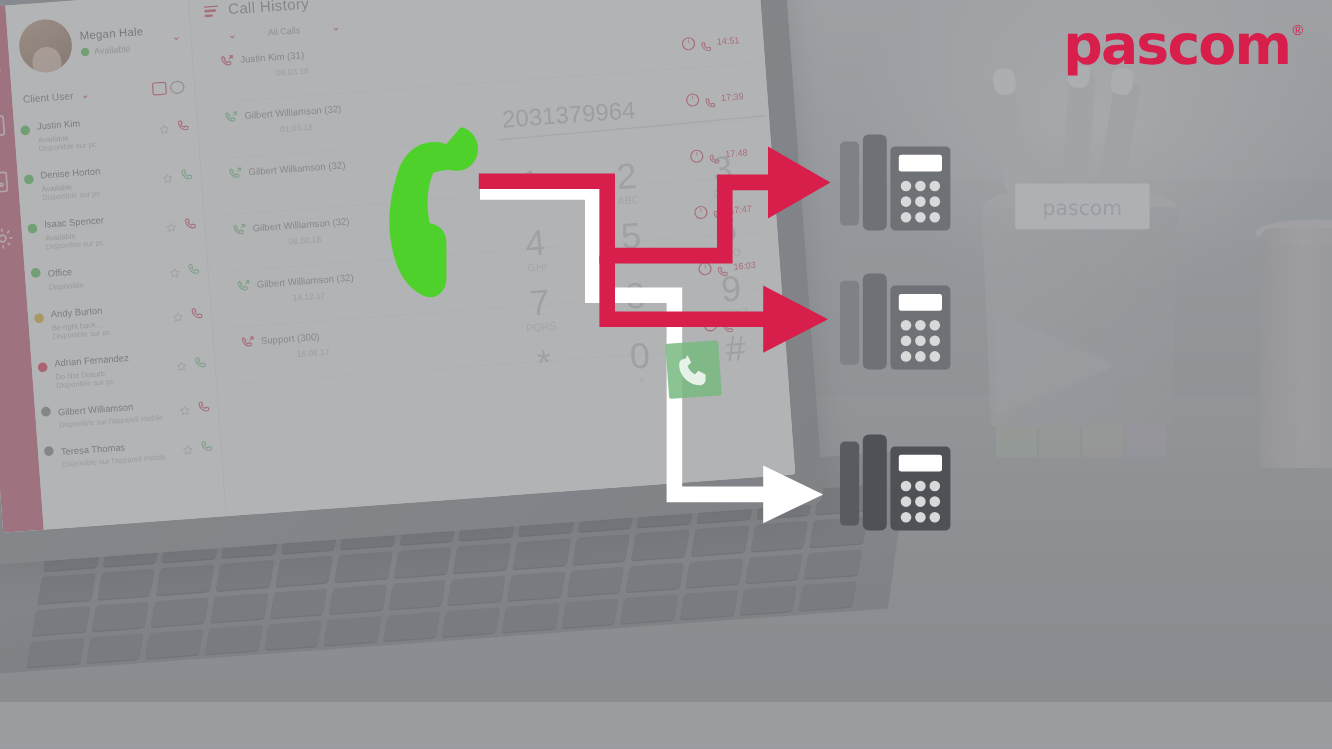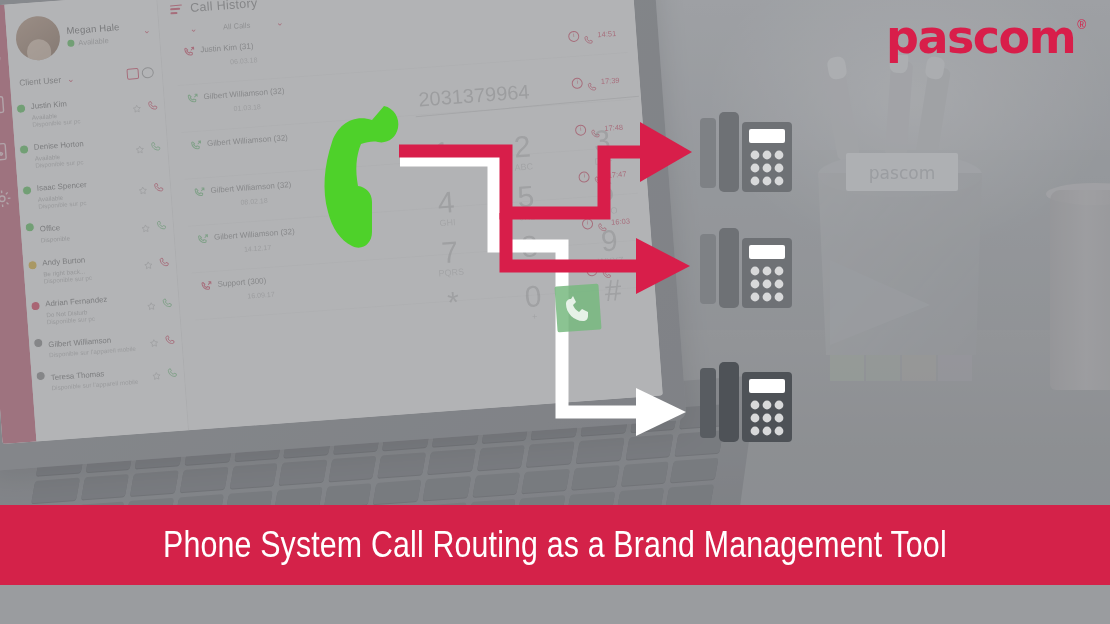--- a/index.html
+++ b/index.html
@@ -694,17 +694,14 @@
       <path d="M571 299 c-3 0 -5 2 -5 5 c0 9 8 17 17 17 c3 0 5 -2 5 -5 l0 -4 l-6 -3 l-3 3
                c-3 -2 -5 -4 -6 -7 l3 -3 l-3 -6 z" fill="#ffffff" opacity=".8"></path>
     </g>
   </svg>
 
   <div class="logo">
     <span class="logo-word">pascom</span>
     <span class="logo-r">®</span>
   </div>
 
-  <div class="banner">
-    <h1>Phone System Call Routing as a Brand Management Tool</h1>
-  </div>
   <div class="footer"></div>
 </div>
 
 </body></html>

